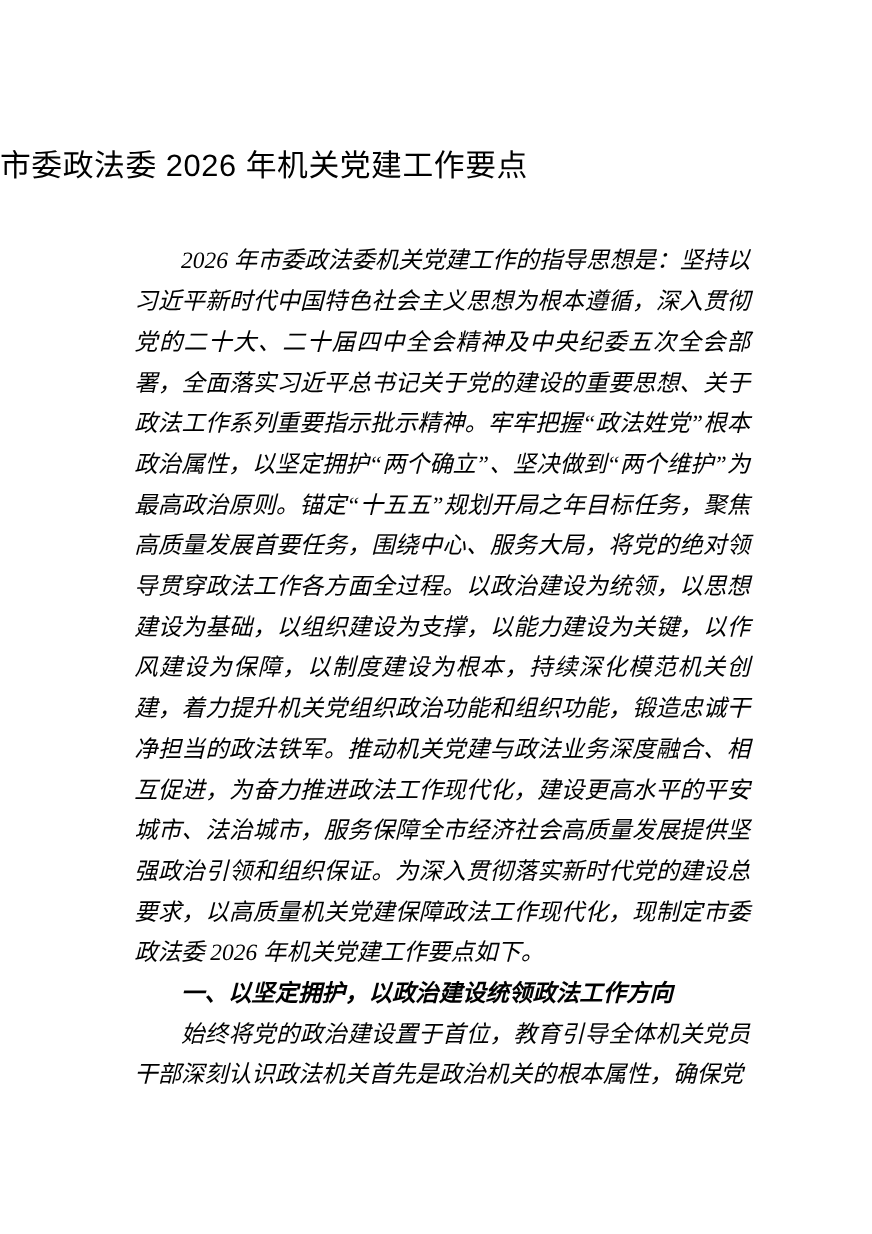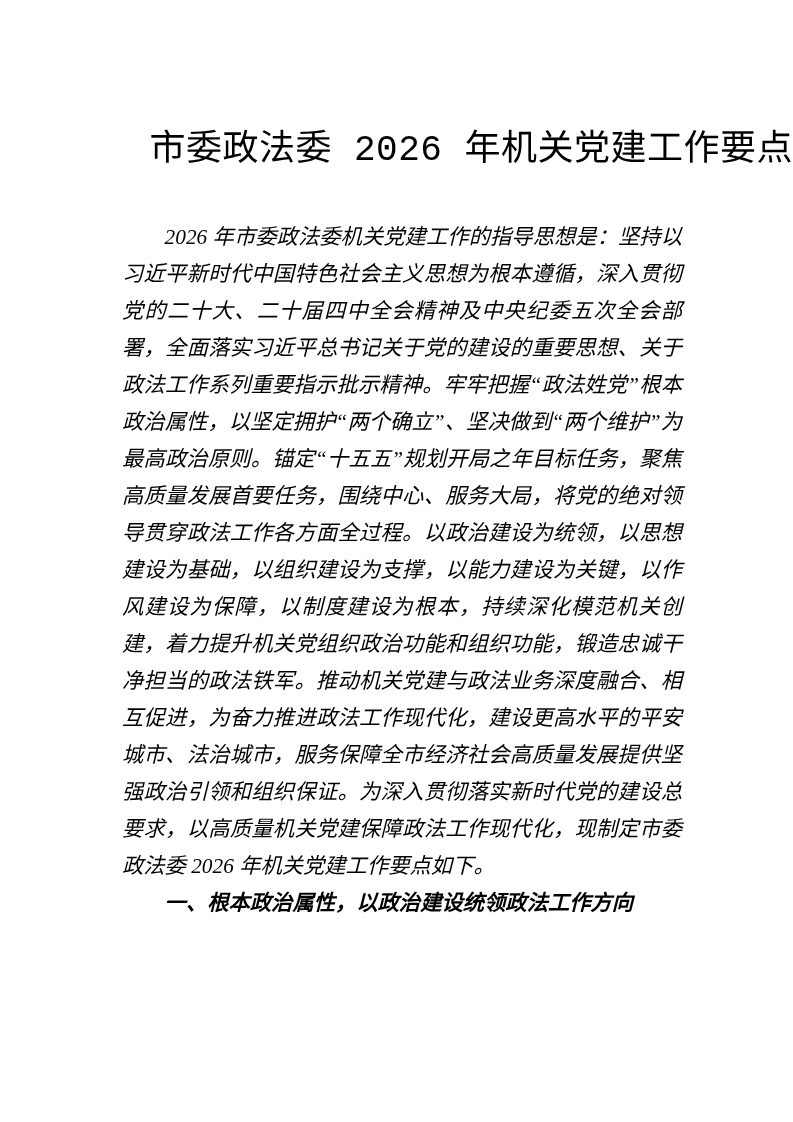--- a/index.html
+++ b/index.html
@@ -15,25 +15,25 @@
     color: #000000;
     font-family: "Liberation Serif", "DejaVu Serif", serif;
     overflow: hidden;
   }
   .doc-title {
     position: absolute;
     top: 131px;
     left: 0;
     width: 793px;
     margin: 0;
-    text-align: right;
-    font-size: 36px;
+    text-align: left;
+    font-size: 28px;
     line-height: 40px;
     font-weight: 500;
-    font-family: Liberation Mono, monospace;
+    font-family: Liberation Sans, sans-serif;
     letter-spacing: 0.5px;
   }
   .doc-content {
     position: absolute;
     top: 219px;
     left: 122px;
     width: 560px;
     font-size: 21.3px;
     line-height: 37px;
     text-align: justify;
@@ -55,16 +55,17 @@
 </style>
 </head>
 <body>
 
 <div class="page">
   <h1 class="doc-title">市委政法委 2026 年机关党建工作要点</h1>
 
   <div class="doc-content">
     <p class="body-para">2026 年市委政法委机关党建工作的指导思想是：坚持以习近平新时代中国特色社会主义思想为根本遵循，深入贯彻党的二十大、二十届四中全会精神及中央纪委五次全会部署，全面落实习近平总书记关于党的建设的重要思想、关于政法工作系列重要指示批示精神。牢牢把握“政法姓党”根本政治属性，以坚定拥护“两个确立”、坚决做到“两个维护”为最高政治原则。锚定“十五五”规划开局之年目标任务，聚焦高质量发展首要任务，围绕中心、服务大局，将党的绝对领导贯穿政法工作各方面全过程。以政治建设为统领，以思想建设为基础，以组织建设为支撑，以能力建设为关键，以作风建设为保障，以制度建设为根本，持续深化模范机关创建，着力提升机关党组织政治功能和组织功能，锻造忠诚干净担当的政法铁军。推动机关党建与政法业务深度融合、相互促进，为奋力推进政法工作现代化，建设更高水平的平安城市、法治城市，服务保障全市经济社会高质量发展提供坚强政治引领和组织保证。为深入贯彻落实新时代党的建设总要求，以高质量机关党建保障政法工作现代化，现制定市委政法委 2026 年机关党建工作要点如下。</p>
 
-    <h2 class="section-heading">一、根本政治属性，以政治建设统领政法工作方向</h2>
+    <h2 class="section-heading">一、以坚定拥护，以政治建设统领政法工作方向</h2>
 
+    <p class="body-para">始终将党的政治建设置于首位，教育引导全体机关党员干部深刻认识政法机关首先是政治机关的根本属性，确保党</p>
   </div>
 </div>
 
 </body></html>

